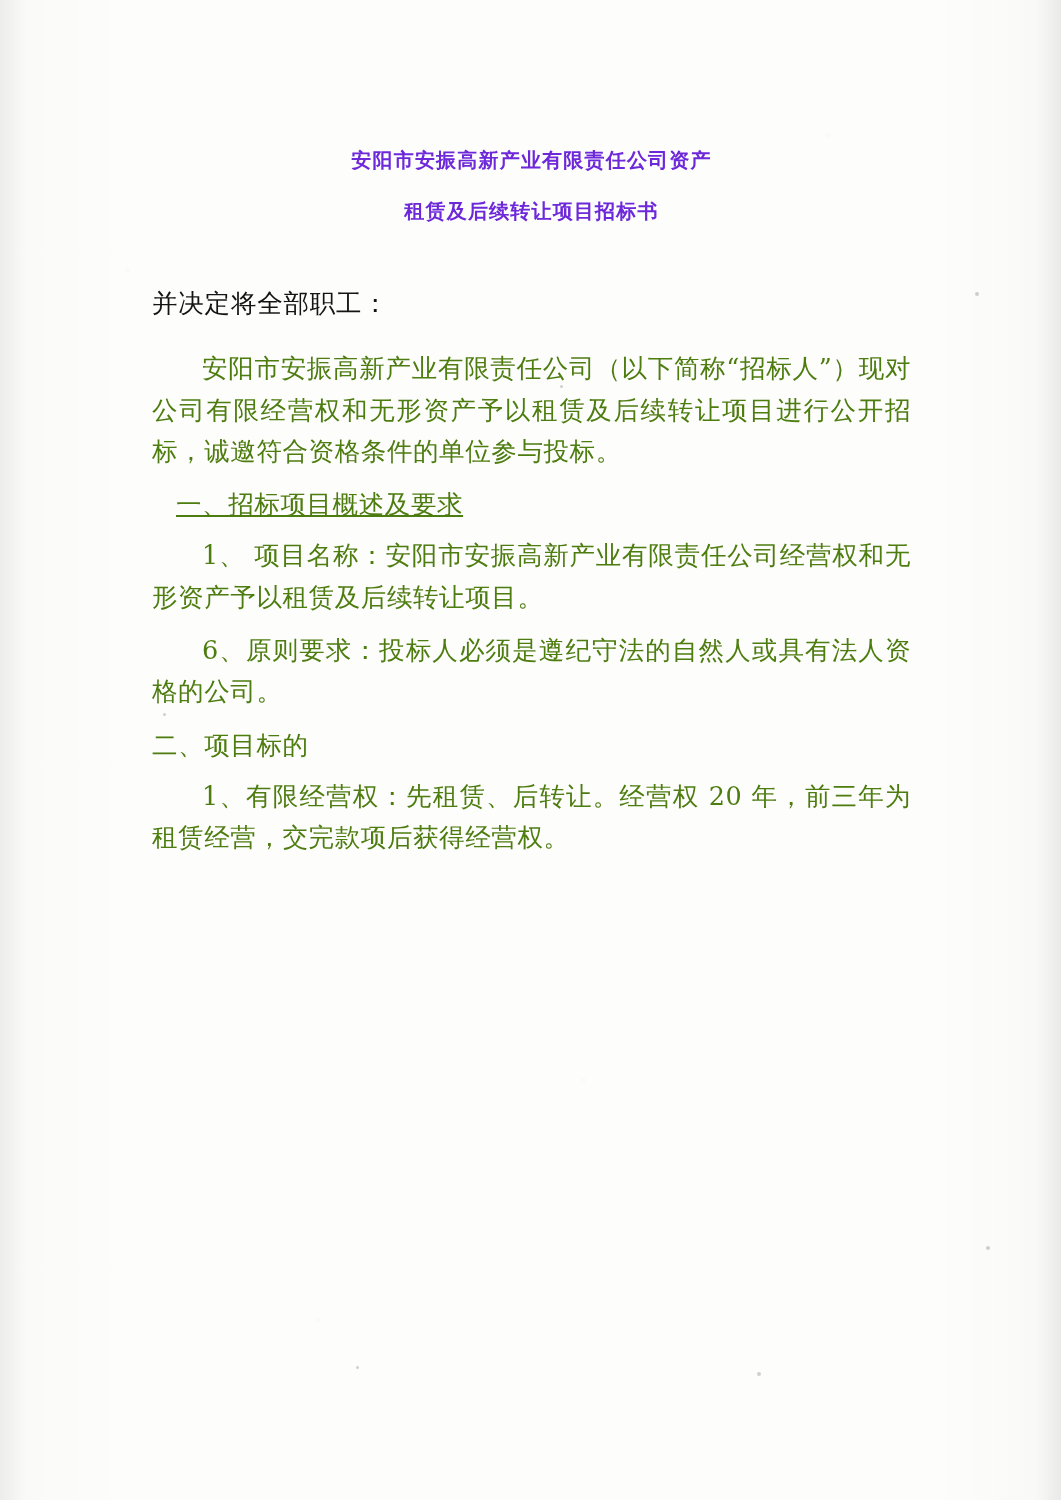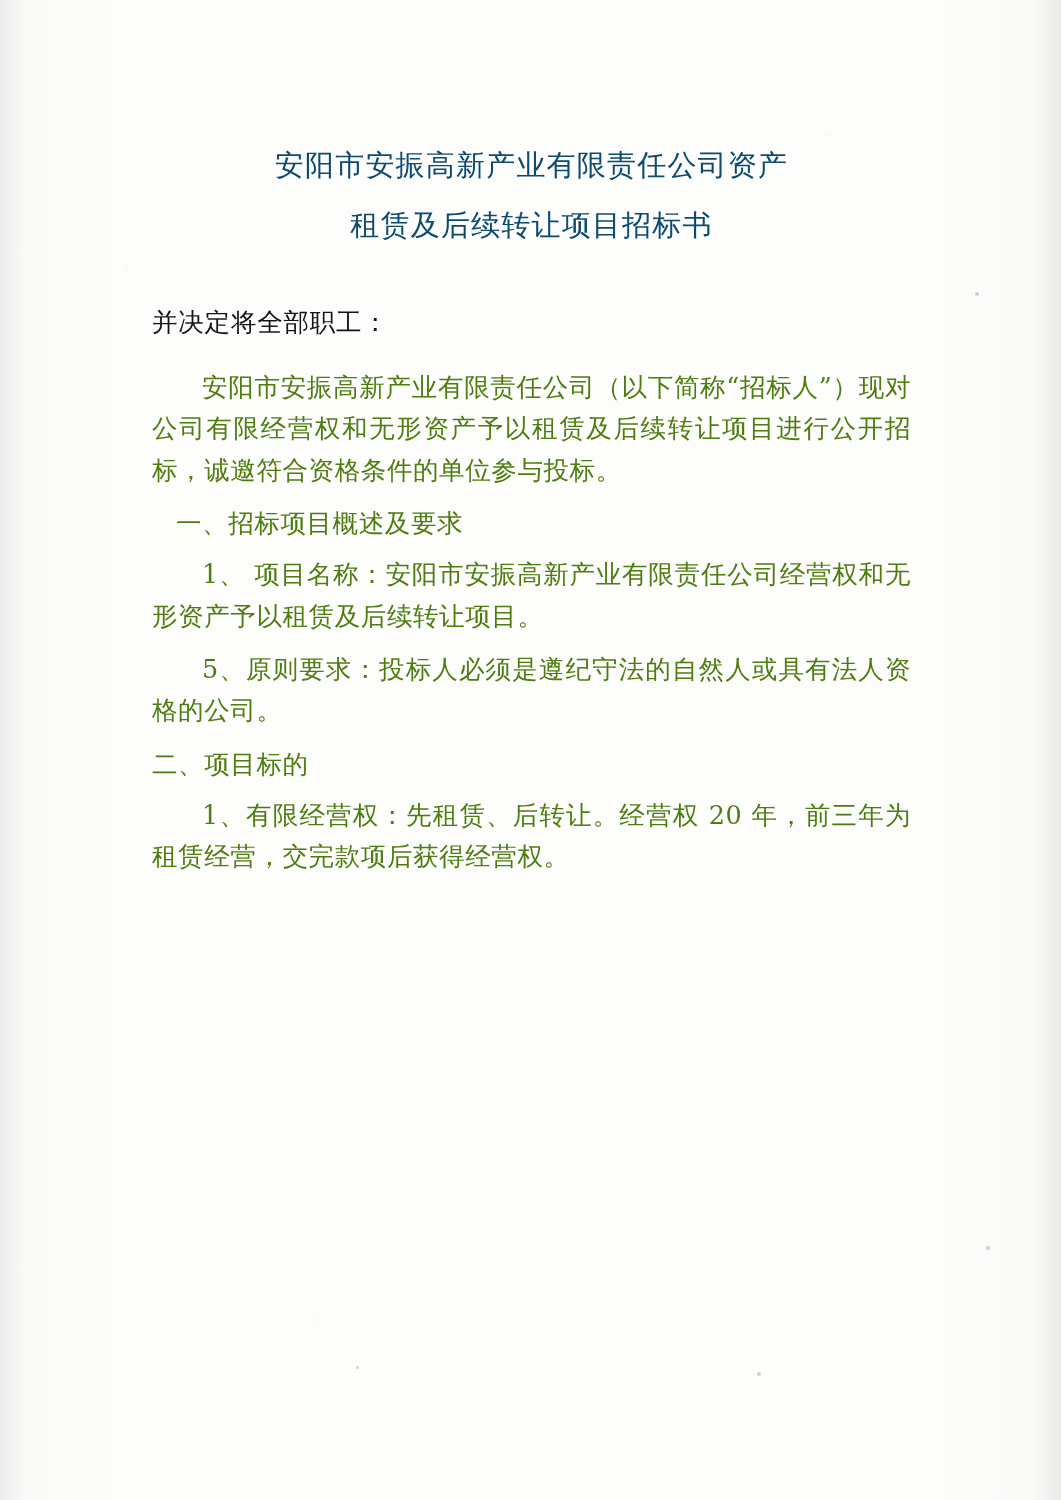--- a/index.html
+++ b/index.html
@@ -38,24 +38,24 @@
     height: 1500px;
     padding: 150px 150px 60px 152px;
     box-sizing: border-box;
   }
   .title-block {
     text-align: center;
     margin-bottom: 62px;
   }
   .title-line {
     font-family: "DejaVu Sans", sans-serif;
-    font-weight: normal;
-    font-size: 29px;
+    font-weight: bold;
+    font-size: 20px;
     letter-spacing: 1.2px;
-    color: #0c4a6e;
+    color: #6d28d9;
     line-height: 1.05;
     margin: 0 0 30px 0;
     white-space: nowrap;
   }
   .title-line.second {
     margin-bottom: 4px;
   }
   .salutation {
     font-size: 25.5px;
     color: #141414;
@@ -71,20 +71,21 @@
     margin: 0 0 12px 0;
     text-align: justify;
     text-justify: inter-ideograph;
   }
   p.indent {
     text-indent: 50px;
   }
   p.heading {
     text-indent: 24px;
     margin-bottom: 10px;
+    text-decoration: underline;
   }
   p.tight {
     margin-bottom: 10px;
   }
   
   .scan-edge-left,
   .scan-edge-right {
     position: absolute;
     top: 0;
     width: 26px;
@@ -130,20 +131,20 @@
 
     <p class="salutation">并决定将全部职工：</p>
 
     <p class="para indent">安阳市安振高新产业有限责任公司（以下简称“招标人”）现对公司有限经营权和无形资产予以租赁及后续转让项目进行公开招标，诚邀符合资格条件的单位参与投标。</p>
 
     <p class="para heading">一、招标项目概述及要求</p>
 
     <p class="para indent">1、 项目名称：安阳市安振高新产业有限责任公司经营权和无形资产予以租赁及后续转让项目。</p>
 
 
-    <p class="para indent">5、原则要求：投标人必须是遵纪守法的自然人或具有法人资格的公司。</p>
+    <p class="para indent">6、原则要求：投标人必须是遵纪守法的自然人或具有法人资格的公司。</p>
 
     <p class="para tight">二、项目标的</p>
 
     <p class="para indent">1、有限经营权：先租赁、后转让。经营权 20 年，前三年为租赁经营，交完款项后获得经营权。</p>
 
   </div>
 </div>
 
 </body></html>

